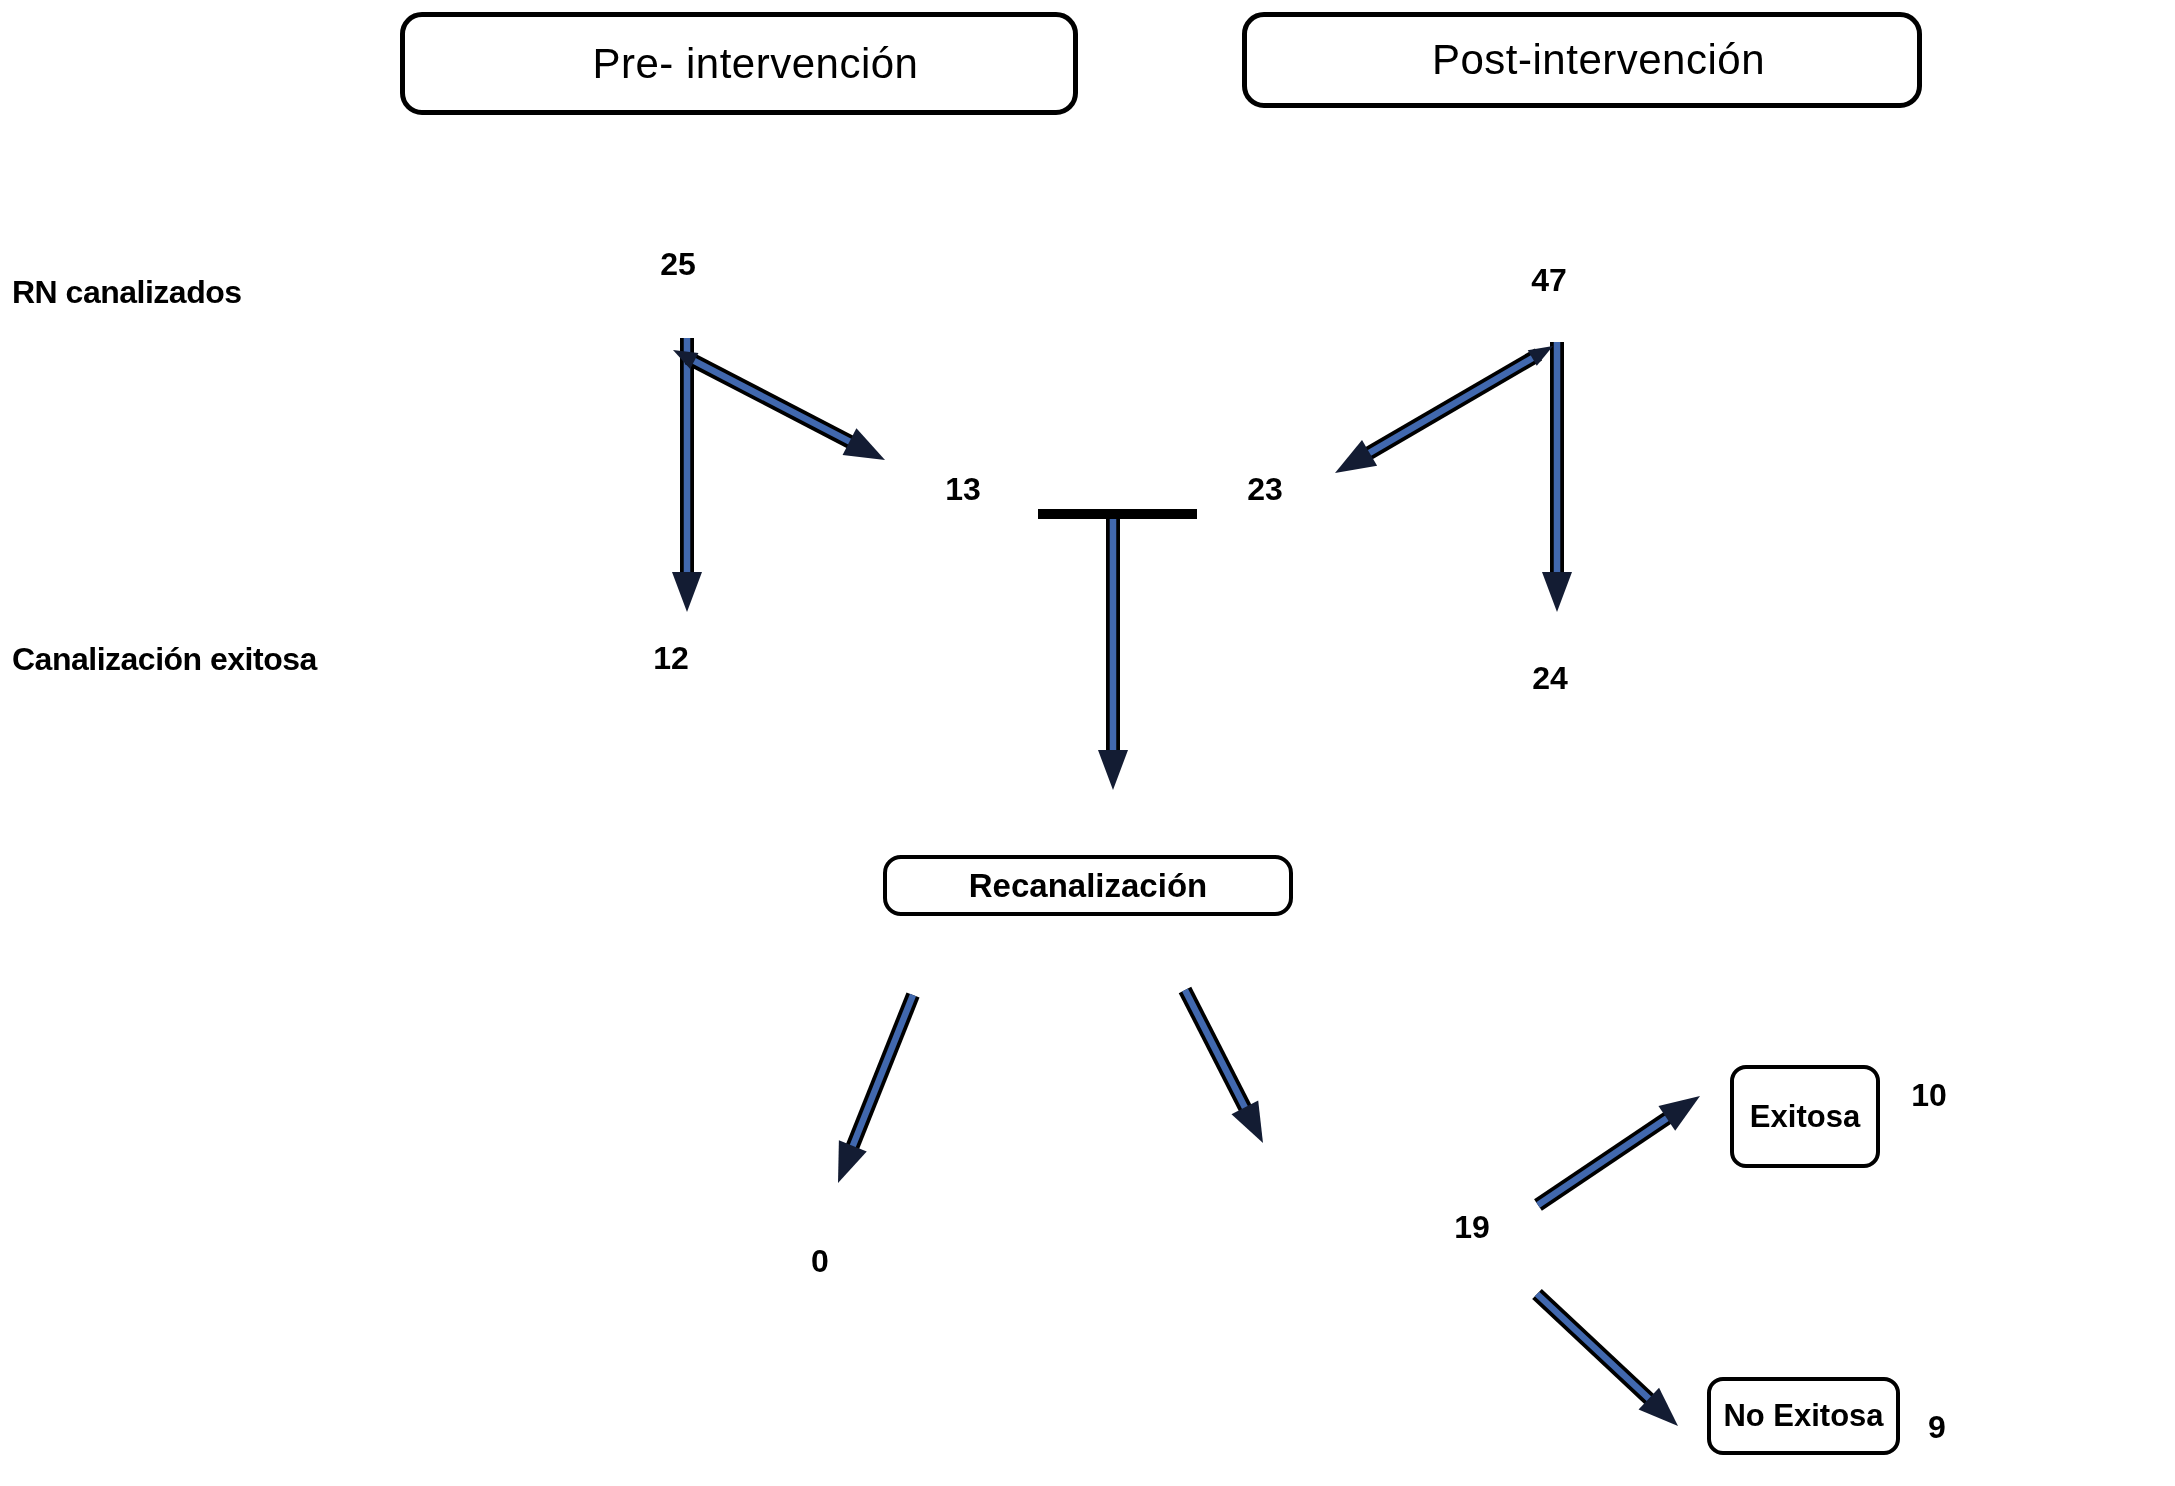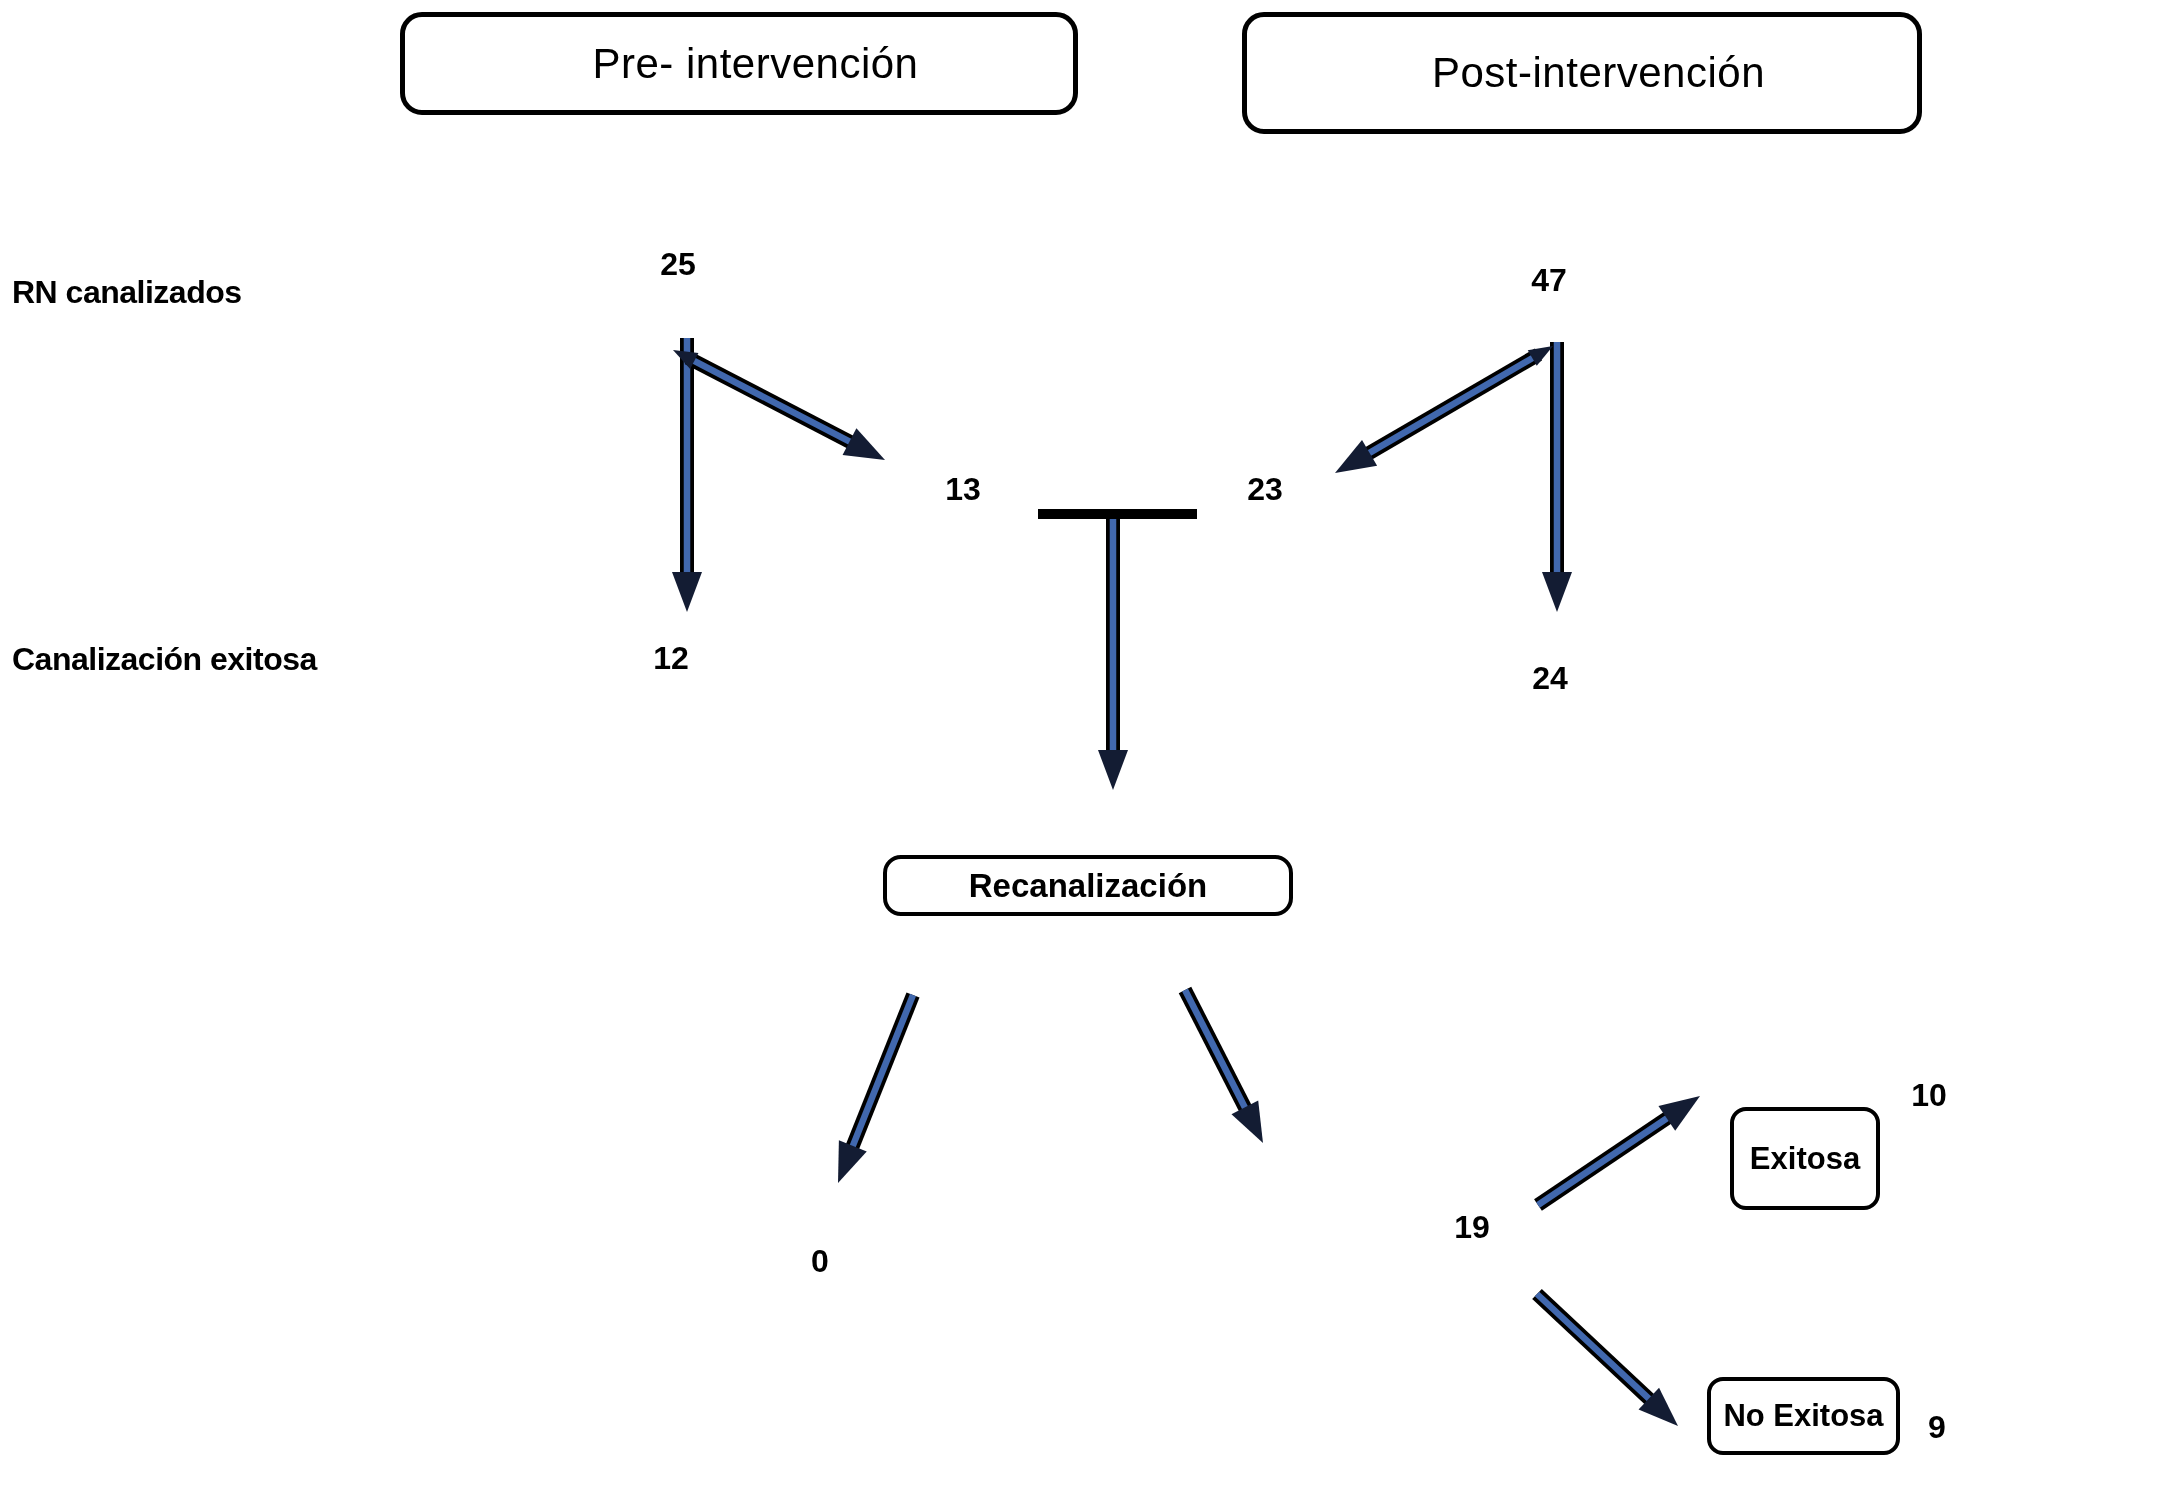--- a/index.html
+++ b/index.html
@@ -82,31 +82,31 @@
         <line x1="1537" y1="1294" x2="1656.0993580410363" y2="1405.497271357566" stroke="#000000" stroke-width="14"></line>
         <line x1="1537" y1="1294" x2="1656.0993580410363" y2="1405.497271357566" stroke="#4168ae" stroke-width="6.5"></line>
         <polygon points="1678,1426 1638.5477797334984,1409.6133494562364 1659.0505083759322,1387.7127074972727" fill="#131c33"></polygon>
       </g>
       <line x1="1038" y1="514" x2="1197" y2="514" stroke="#000000" stroke-width="10"></line>
     </svg>
 
   <div class="box title-box" style="left:400px; top:12px; width:678px; height:103px;">
     <span>Pre- intervención</span>
   </div>
-  <div class="box title-box" style="left:1242px; top:12px; width:680px; height:122px;">
+  <div class="box title-box" style="left:1242px; top:12px; width:680px; height:96px;">
     <span>Post-intervención</span>
   </div>
 
   <div class="rowlabel" style="left:12px; top:292px;">RN canalizados</div>
   <div class="rowlabel" style="left:12px; top:659px;">Canalización exitosa</div>
 
   <div class="box mid-box" style="left:883px; top:855px; width:410px; height:61px;">
     <span>Recanalización</span>
   </div>
-  <div class="box small-box" style="left:1730px; top:1107px; width:150px; height:103px;">
+  <div class="box small-box" style="left:1730px; top:1065px; width:150px; height:103px;">
     <span>Exitosa</span>
   </div>
   <div class="box small-box" style="left:1707px; top:1377px; width:193px; height:78px;">
     <span>No Exitosa</span>
   </div>
 
   <div class="num" style="left:678px;  top:264px;">25</div>
   <div class="num" style="left:1549px; top:280px;">47</div>
   <div class="num" style="left:963px;  top:489px;">13</div>
   <div class="num" style="left:1265px; top:489px;">23</div>

